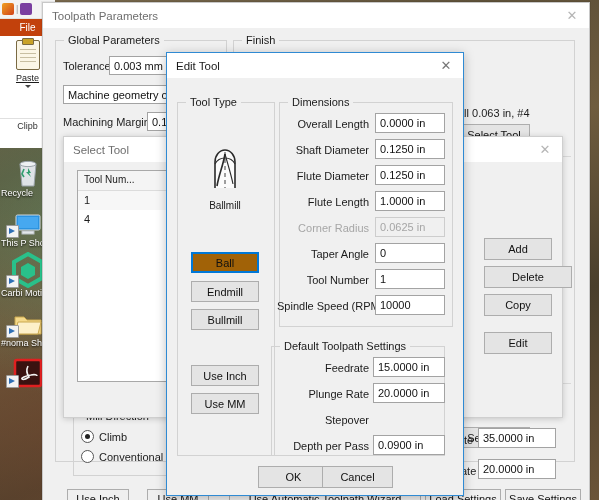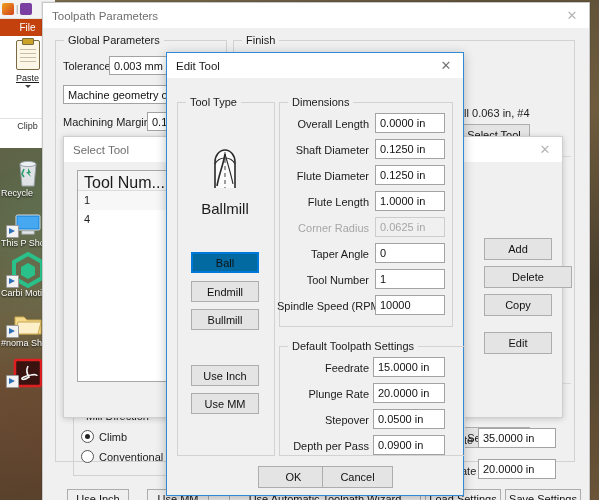--- a/index.html
+++ b/index.html
@@ -59,34 +59,34 @@
   .grp{position:absolute;border:1px solid #d2d2d2;}
   .grp>.cap{position:absolute;top:-7px;left:8px;background:#f0f0f0;padding:0 4px;font-size:11px;color:#1b1b1b;}
 
   .lbl{position:absolute;font-size:11px;color:#1b1b1b;white-space:nowrap;}
   .lbl.dis{color:#a6a6a6;}
   .tf{position:absolute;background:#fff;border:1px solid #a3a3a3;font-size:11px;
      display:flex;align-items:center;padding-left:4px;color:#111;box-sizing:border-box;}
   .tf.dis{background:#f0f0f0;border-color:#cdcdcd;color:#a6a6a6;}
   .btn{position:absolute;background:#e4e4e4;border:1px solid #adadad;font-size:11px;
      display:flex;align-items:center;justify-content:center;color:#111;box-sizing:border-box;}
-  .btn.sel{border:2px solid #0078d7;background:#0369a1;}
+  .btn.sel{border:2px solid #0078d7;background:#a16207;}
   .btn.flat{background:#efefef;}
 
   
   #tpWin{left:42px;top:2px;width:546px;height:498px;border:1px solid #c8c8c8;z-index:4;}
   #tpBody{position:absolute;left:0;top:25px;right:0;bottom:0;background:#f0f0f0;}
 
   
   #stWin{left:63px;top:136px;width:498px;height:280px;border:1px solid #cfcfcf;z-index:5;
     box-shadow:0 1px 6px rgba(0,0,0,.18);}
   #stBody{position:absolute;left:0;top:25px;right:0;bottom:0;background:#f0f0f0;}
   #toolList{position:absolute;left:13px;top:8px;width:270px;height:210px;background:#fff;border:1px solid #a8a8a8;}
   #toolList .hdr{display:flex;height:19px;background:#f4f4f4;border-bottom:1px solid #dcdcdc;}
-  #toolList .hdr div{border-right:1px solid #dcdcdc;padding:3px 0 0 6px;font-size:16px;box-sizing:border-box;overflow:hidden;white-space:nowrap;}
+  #toolList .hdr div{border-right:1px solid #dcdcdc;padding:3px 0 0 6px;font-size:10px;box-sizing:border-box;overflow:hidden;white-space:nowrap;}
   #toolList .row{display:flex;height:19px;}
   #toolList .row.alt{background:#f7f7f7;}
   #toolList .row div{padding:3px 0 0 6px;font-size:11px;box-sizing:border-box;overflow:hidden;white-space:nowrap;}
   .c1{width:95px;} .c2{width:175px;}
 
   
   #etWin{left:166px;top:52px;width:296px;height:442px;border:1px solid #2f8ad3;z-index:6;
     box-shadow:0 2px 10px rgba(0,0,0,.25);}
   #etBody{position:absolute;left:0;top:25px;right:0;bottom:0;background:#f0f0f0;}
 
@@ -276,21 +276,21 @@
       <span class="cap">Tool Type</span>
     </div>
     <div style="position:absolute;left:10px;top:62px;width:96px;text-align:center;">
       <svg width="48" height="56" viewBox="0 0 48 56">
         <path d="M14 48 L14 22 a10 12 0 0 1 20 0 L34 48" fill="#fbfbfb" stroke="#2a2a2a" stroke-width="1.6"></path>
         <path d="M16 46 C18 34 22 26 24 14" fill="none" stroke="#2a2a2a" stroke-width="1.6"></path>
         <path d="M32 44 C30 34 27 25 24 14" fill="none" stroke="#2a2a2a" stroke-width="1.1"></path>
         <path d="M14 24 C18 16 30 16 34 24" fill="none" stroke="#2a2a2a" stroke-width="1.1"></path>
         <path d="M24 12 L24 48" stroke="#2a2a2a" stroke-width="0.9" stroke-dasharray="4 3"></path>
       </svg>
-      <div style="font-size:15px;margin-top:2px;">Ballmill</div>
+      <div style="font-size:10px;margin-top:2px;">Ballmill</div>
     </div>
     <div class="btn sel" style="left:24px;top:174px;width:68px;height:21px;">Ball</div>
     <div class="btn" style="left:24px;top:203px;width:68px;height:21px;">Endmill</div>
     <div class="btn" style="left:24px;top:231px;width:68px;height:21px;">Bullmill</div>
     <div class="btn" style="left:24px;top:287px;width:68px;height:21px;">Use Inch</div>
     <div class="btn" style="left:24px;top:315px;width:68px;height:21px;">Use MM</div>
 
     <div class="grp" style="left:112px;top:24px;width:172px;height:223px;">
       <span class="cap">Dimensions</span>
     </div>
@@ -304,28 +304,27 @@
     <div class="tf" style="left:208px;top:113px;width:70px;height:20px;">1.0000 in</div>
     <div class="lbl dis" style="left:120px;top:144px;width:82px;text-align:right;">Corner Radius</div>
     <div class="tf dis" style="left:208px;top:139px;width:70px;height:20px;">0.0625 in</div>
     <div class="lbl" style="left:120px;top:170px;width:82px;text-align:right;">Taper Angle</div>
     <div class="tf" style="left:208px;top:165px;width:70px;height:20px;">0</div>
     <div class="lbl" style="left:120px;top:196px;width:82px;text-align:right;">Tool Number</div>
     <div class="tf" style="left:208px;top:191px;width:70px;height:20px;">1</div>
     <div class="lbl" style="left:110px;top:222px;width:92px;text-align:right;">Spindle Speed (RPM)</div>
     <div class="tf" style="left:208px;top:217px;width:70px;height:20px;">10000</div>
 
-    <div class="grp" style="left:112px;top:268px;width:172px;height:108px;padding-left:12px;">
+    <div class="grp" style="left:104px;top:268px;width:172px;height:108px;">
       <span class="cap">Default Toolpath Settings</span>
     </div>
     <div class="lbl" style="left:118px;top:284px;width:84px;text-align:right;">Feedrate</div>
     <div class="tf" style="left:206px;top:279px;width:72px;height:20px;text-align:center;">15.0000 in</div>
     <div class="lbl" style="left:118px;top:310px;width:84px;text-align:right;">Plunge Rate</div>
     <div class="tf" style="left:206px;top:305px;width:72px;height:20px;">20.0000 in</div>
     <div class="lbl" style="left:118px;top:336px;width:84px;text-align:right;">Stepover</div>
-    <div class="tf" style="left:206px;top:331px;width:72px;height:20px;">0.0500 in</div>
     <div class="lbl" style="left:110px;top:362px;width:92px;text-align:right;">Depth per Pass</div>
     <div class="tf" style="left:206px;top:357px;width:72px;height:20px;">0.0900 in</div>
 
     <div class="btn" style="left:91px;top:388px;width:71px;height:22px;text-align:center;">OK</div>
     <div class="btn" style="left:155px;top:388px;width:71px;height:22px;">Cancel</div>
   </div>
 </div>
 
 </body></html>

